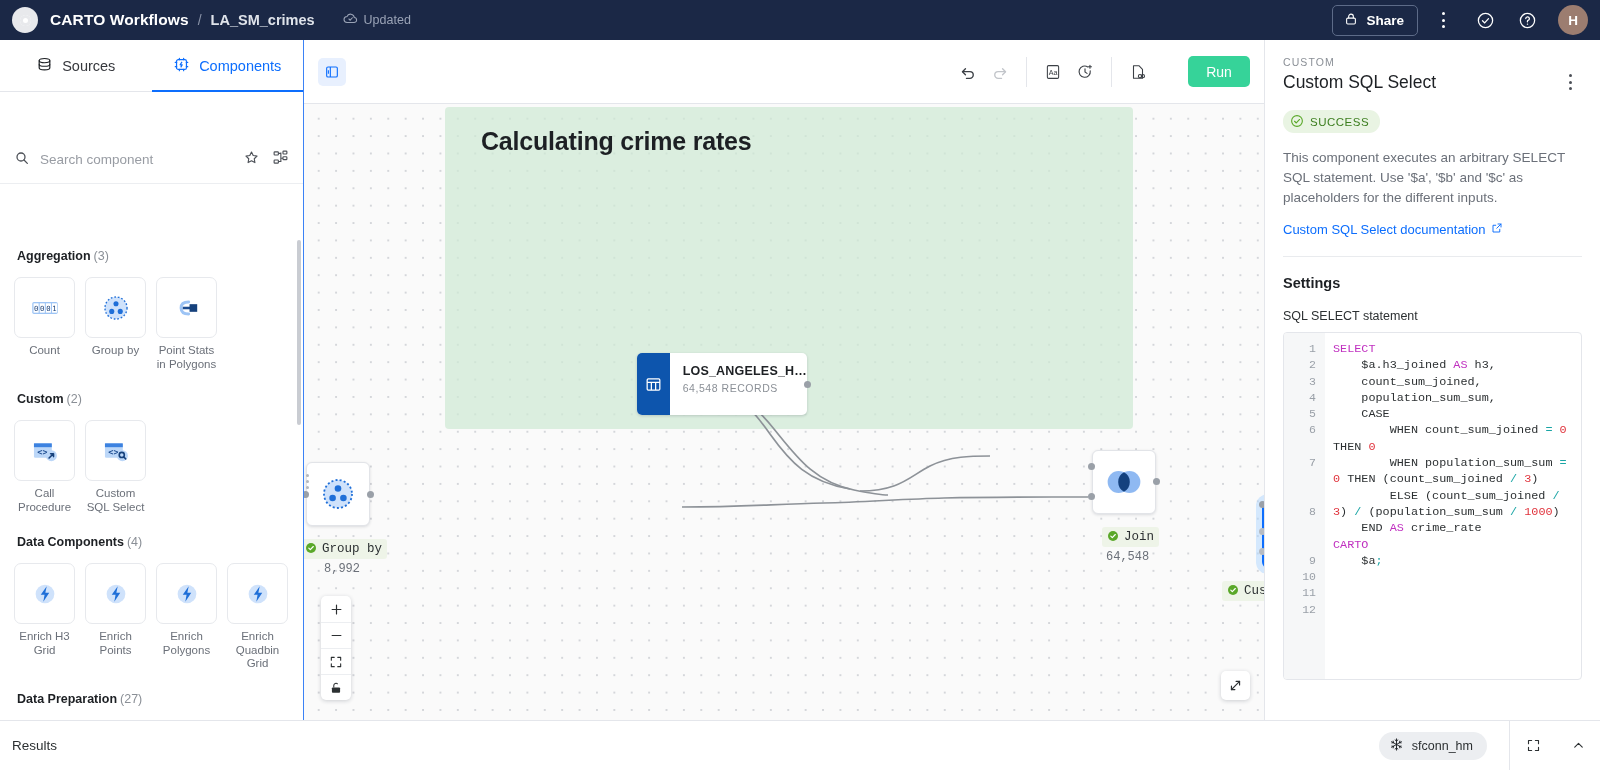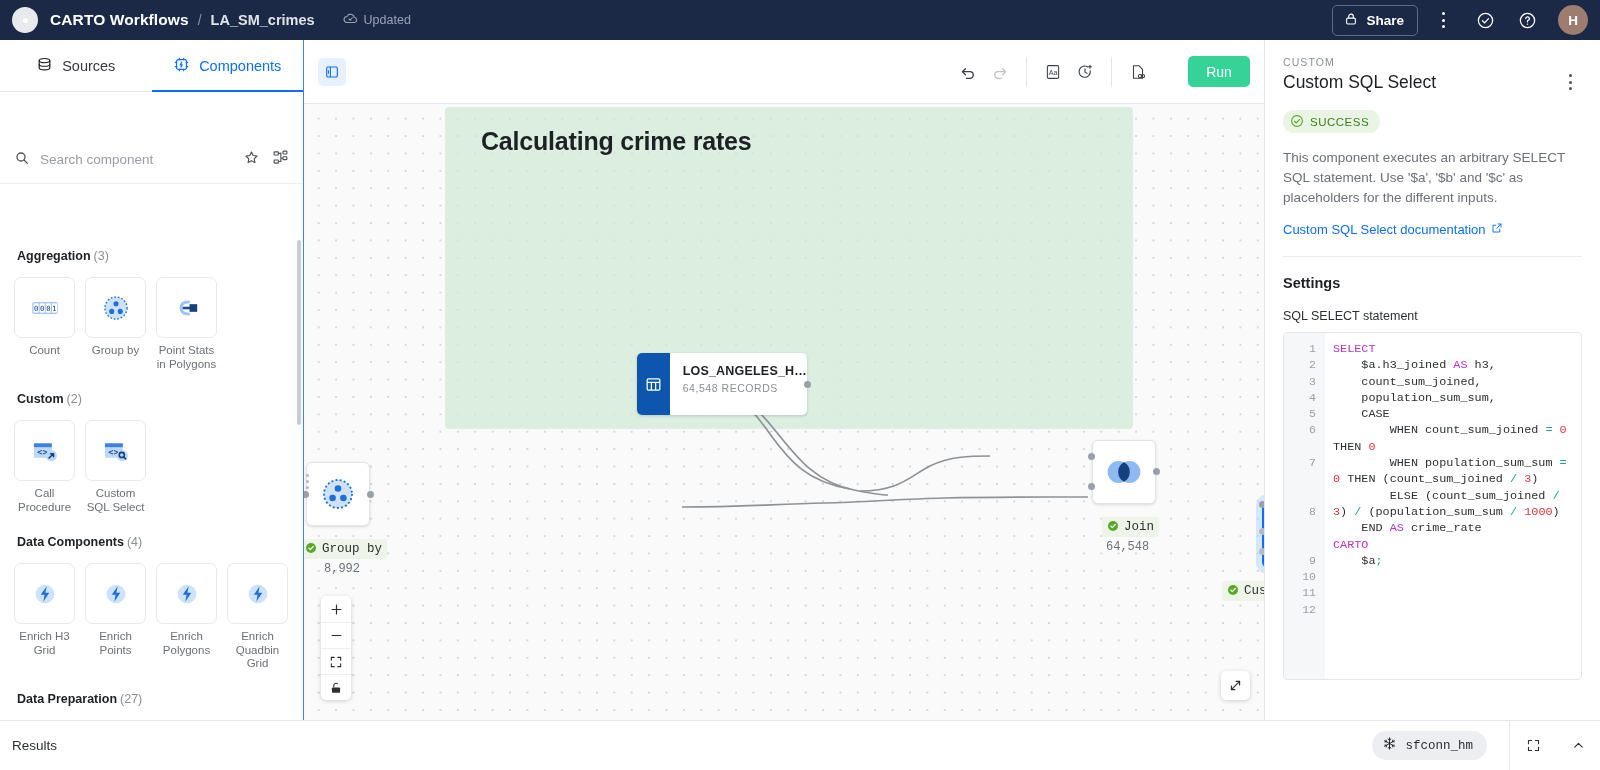--- a/index.html
+++ b/index.html
@@ -140,21 +140,21 @@
   .k { color:#c030c0; }
   .n { color:#e0333c; }
   .o { color:#1aa5a5; }
 
   
   .bottombar {
     height:50px; flex:0 0 50px; background:#fff; border-top:1px solid #e4e6eb;
     display:flex; align-items:center; padding:0 0 0 12px; position:relative; z-index:30;
   }
   .results-lbl { font-size:13.5px; color:#2c3032; }
-  .bb-right { margin-left:auto; display:flex; align-items:center;font-family:Liberation Mono, monospace; }
+  .bb-right { margin-left:auto; display:flex; align-items:center; }
   .conn-chip {
     display:flex; align-items:center; gap:8px; background:#eceef1; border-radius:15px;
     padding:5px 14px 5px 10px; font-size:12.5px; color:#2c3032; cursor:pointer; margin-right:22px;
   }
   .bb-sep { width:1px; height:50px; background:#e4e6eb; }
   .bb-ico { width:46px; height:50px; display:flex; align-items:center; justify-content:center; cursor:pointer; }
   .rp-kebab { width:24px; height:24px; display:flex; align-items:center; justify-content:center; cursor:pointer; margin-top:2px; }
   .kebab i { display:block; width:3px; height:3px; border-radius:50%; background:currentColor; margin:1.6px 0; }
 </style>
 </head>
@@ -542,21 +542,21 @@
               </svg>
             </div>
             <div class="txt">
               <div class="nm">LOS_ANGELES_H…</div>
               <div class="rc">64,548 RECORDS</div>
             </div>
           </div>
           <div class="port" style="left:167px; top:28px;"></div>
         </div>
 
-        <div class="node" style="left:788px; top:336px;">
+        <div class="node" style="left:788px; top:346px;">
           <div class="op-node">
             <svg width="40" height="34" viewBox="0 0 44 34">
               <circle cx="16" cy="17" r="12" fill="#8fb9f2"></circle>
               <circle cx="28" cy="17" r="12" fill="#8fb9f2"></circle>
               <path d="M22 6.4a12 12 0 0 0 0 21.2 12 12 0 0 0 0-21.2z" fill="#14417e"></path>
             </svg>
           </div>
           <div class="port" style="left:-4px; top:13px;"></div>
           <div class="port" style="left:-4px; top:43px;"></div>
           <div class="port" style="left:61px; top:28px;"></div>

